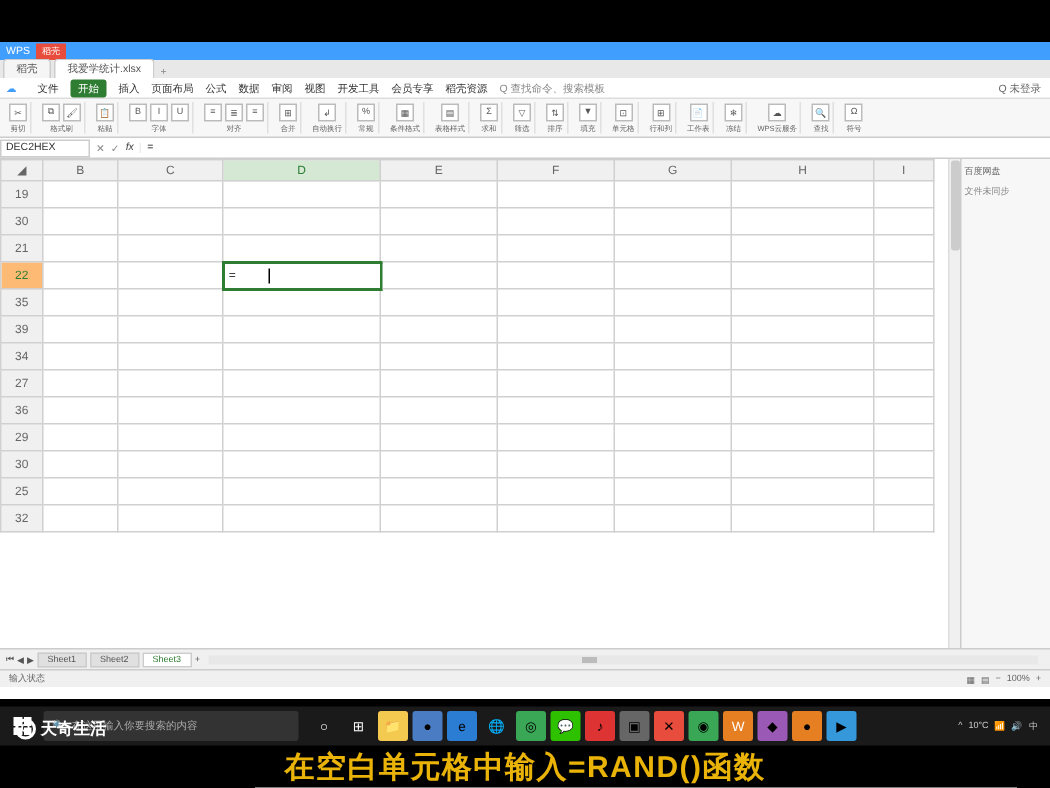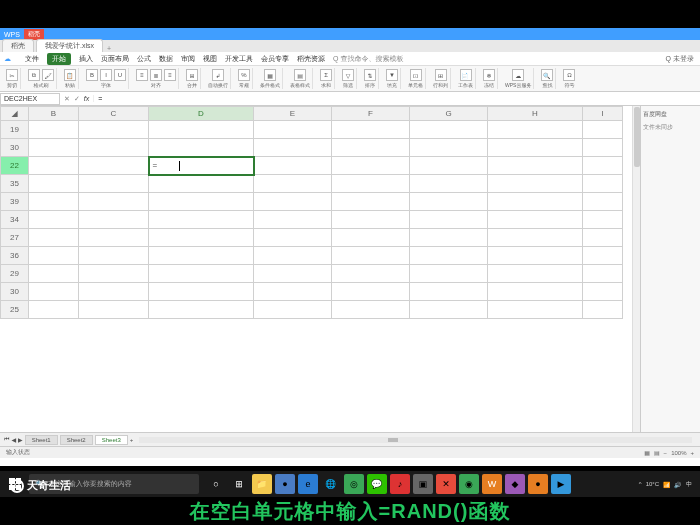--- a/index.html
+++ b/index.html
@@ -25,21 +25,21 @@
   .fbar-btns { display:flex; gap:4px; padding:0 4px; color:#888; font-size:7px; }
   .fx { font-style:italic; color:#444; }
   .fbar-input { flex:1; border-left:1px solid #eee; padding:0 4px; }
   .sheet { display:flex; height:326px; }
   .grid-area { flex:1; overflow:hidden; position:relative; background:#fff; }
   table { border-collapse:collapse; table-layout:fixed; }
   th,td { border:1px solid #d0d0d0; font-size:8px; color:#444; height:18px; background:#fff; }
   th { background:#f0f0f0; font-weight:normal; text-align:center; height:14px; color:#666; }
   .rowh { width:28px; background:#f0f0f0; text-align:center; color:#666; }
   th.sel-col { background:#d4e8d4; color:#2e7d32; }
-  td.rowh.sel-row { background:#86efac; color:#2e7d32;margin-left:20px; }
+  td.rowh.sel-row { background:#fdba74; color:#2e7d32;margin-left:20px; }
   td.active { border:2px solid #2e7d32; position:relative; padding:0; }
   td.active .cin { position:absolute; inset:0; padding:0 3px; display:flex; align-items:center; font-size:8px; }
   td.active .cursor { width:1px; height:10px; background:#000; margin-left:22px; }
   .side { width:60px; background:#f7f7f7; border-left:1px solid #ccc; font-size:6px; color:#888; padding:4px 2px; }
   .side-title { font-size:6px; color:#666; margin-bottom:4px; }
   .side-vbar { position:absolute; right:60px; top:78px; width:8px; height:326px; background:#f0f0f0; border-left:1px solid #ddd; }
   .side-vbar .thumb { width:6px; height:60px; background:#ccc; margin:1px; border-radius:2px; }
   .sheet-tabs { height:14px; background:#f0f0f0; border-top:1px solid #ccc; display:flex; align-items:center; font-size:6px; color:#555; padding:0 4px; gap:2px; }
   .stab { padding:1px 6px; background:#e0e0e0; border:1px solid #ccc; }
   .stab.active { background:#fff; color:#2e7d32; }
@@ -49,21 +49,21 @@
   .status .zr { margin-left:auto; display:flex; gap:4px; align-items:center; }
   .taskbar { position:absolute; bottom:28px; left:0; width:700px; height:26px; background:#1a1a1a; display:flex; align-items:center; padding:0 4px; gap:3px; }
   .tb-start { width:22px; height:20px; display:flex; align-items:center; justify-content:center; }
   .win { width:12px; height:12px; display:grid; grid-template-columns:1fr 1fr; grid-template-rows:1fr 1fr; gap:1px; }
   .win div { background:#fff; }
   .tb-search { flex:0 0 170px; height:20px; background:#333; border-radius:2px; display:flex; align-items:center; padding:0 6px; font-size:7px; color:#aaa; gap:4px; }
   .tb-icons { display:flex; gap:3px; align-items:center; margin-left:4px; }
   .tb-ic { width:20px; height:20px; border-radius:2px; display:flex; align-items:center; justify-content:center; font-size:9px; }
   .tb-tray { margin-left:auto; display:flex; align-items:center; gap:4px; font-size:6px; color:#ccc; padding-right:4px; }
   .caption { position:absolute; bottom:0; left:0; width:700px; height:28px; display:flex; align-items:center; justify-content:center; }
-  .caption-text { font-size:20px; font-weight:bold; color:#22c55e; text-shadow:1px 1px 2px #000,-1px -1px 2px #000; letter-spacing:1px; }
+  .caption-text { font-size:20px; font-weight:bold; color:#eab308; text-shadow:1px 1px 2px #000,-1px -1px 2px #000; letter-spacing:1px; }
   .logo { position:absolute; bottom:32px; left:10px; color:#fff; font-size:11px; font-weight:bold; display:flex; align-items:center; gap:3px; }
   .logo-ic { width:14px; height:14px; border:2px solid #fff; border-radius:50%; display:flex; align-items:center; justify-content:center; font-size:8px; }
 </style>
 </head>
 <body>
 
 <div class="app">
 
   <div class="titlebar">
     <span>WPS</span>
@@ -247,20 +247,31 @@
               <td></td>
               <td></td>
               <td></td>
               <td></td>
               <td></td>
               <td></td>
               <td></td>
               <td></td>
             </tr>
             <tr>
+              <td class="rowh">21</td>
+              <td></td>
+              <td></td>
+              <td></td>
+              <td></td>
+              <td></td>
+              <td></td>
+              <td></td>
+              <td></td>
+            </tr>
+            <tr>
               <td class="rowh sel-row">22</td>
               <td></td>
               <td></td>
               <td class="active">
                 <div class="cin">
                   <span>=</span>
                   <span class="cursor"></span>
                 </div>
               </td>
               <td></td>
@@ -341,20 +352,31 @@
               <td></td>
               <td></td>
               <td></td>
               <td></td>
               <td></td>
               <td></td>
               <td></td>
             </tr>
             <tr>
               <td class="rowh">25</td>
+              <td></td>
+              <td></td>
+              <td></td>
+              <td></td>
+              <td></td>
+              <td></td>
+              <td></td>
+              <td></td>
+            </tr>
+            <tr>
+              <td class="rowh">32</td>
               <td></td>
               <td></td>
               <td></td>
               <td></td>
               <td></td>
               <td></td>
               <td></td>
               <td></td>
             </tr>
           </tbody>

